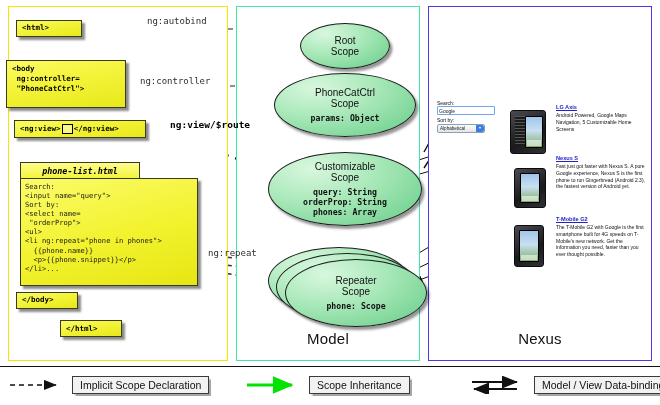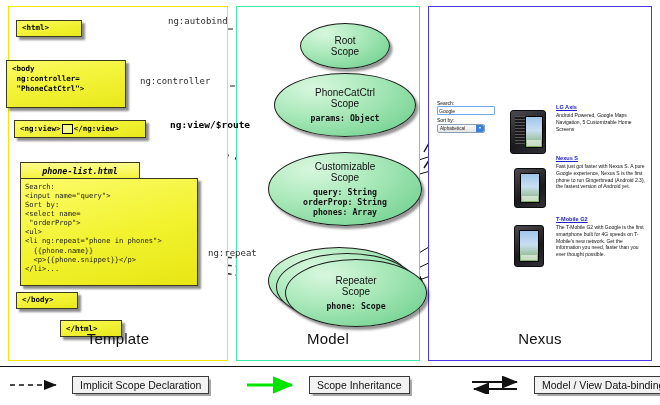--- a/index.html
+++ b/index.html
@@ -153,21 +153,21 @@
   .listing.l1{top:104px;}
   .listing.l2{top:155px;}
   .listing.l3{top:216px;}
 
   
   .elabel{
     position:absolute;
     font-family:"DejaVu Sans Mono","Liberation Mono",monospace;
     font-size:9px;color:#2e2e2e;white-space:nowrap;
   }
-  .elabel.autobind  {left:147px;top:16px;margin-left:21px;}
+  .elabel.autobind  {left:147px;top:16px;}
   .elabel.controller{left:140px;top:76px;}
   .elabel.route     {left:170px;top:119px;font-weight:bold;color:#000;font-size:9.5px;}
   .elabel.repeat    {left:208px;top:248px;}
 
   
   .legend{position:absolute;left:0;top:366px;width:660px;height:39px;
           border-top:1.6px solid #111;background:#fff;}
   .lg-item{position:absolute;top:9px;display:flex;align-items:center;gap:6px;}
   .lg-item.i1{left:8px;}
   .lg-item.i2{left:245px;}
@@ -348,21 +348,20 @@
   <div class="listing l3">
     <a class="name">T-Mobile G2</a>
     <div class="snip">The T-Mobile G2 with Google is the first smartphone built for 4G speeds on T-Mobile's new network. Get the information you need, faster than you ever thought possible.</div>
   </div>
 
   <div class="elabel autobind">ng:autobind</div>
   <div class="elabel controller">ng:controller</div>
   <div class="elabel route">ng:view/$route</div>
   <div class="elabel repeat">ng:repeat</div>
 
-  <div class="col-label template">Template</div>
   <div class="col-label model">Model</div>
   <div class="col-label view">Nexus</div>
 
   <div class="legend">
 
     <div class="lg-item i1">
       <svg class="lg-art" viewBox="0 0 58 18">
         <defs>
             <marker id="lg-a" markerWidth="9" markerHeight="9" refX="7.5" refY="3.2" orient="auto">
           <path d="M0,0 L8,3.2 L0,6.4 z" fill="#111"></path>

